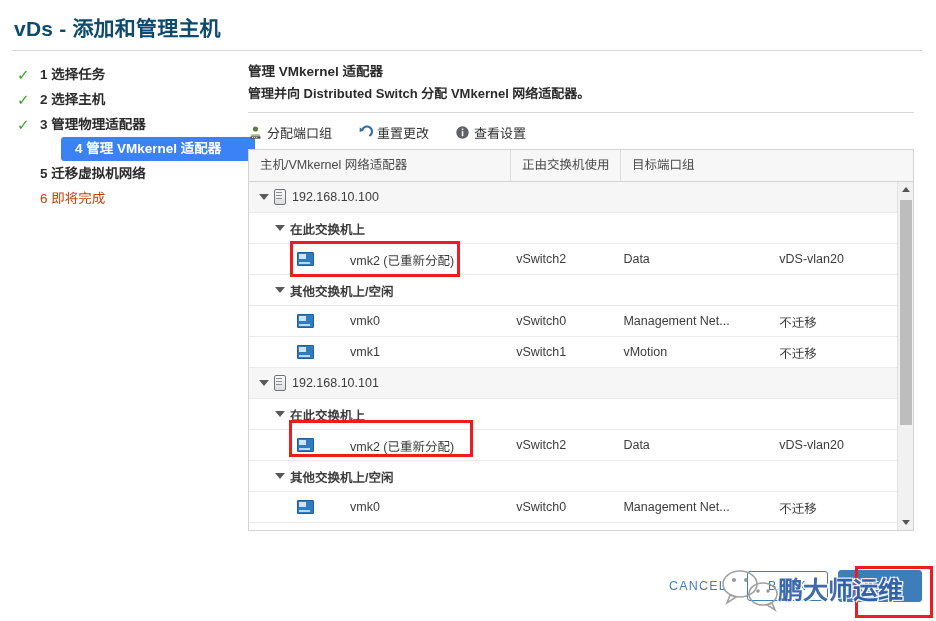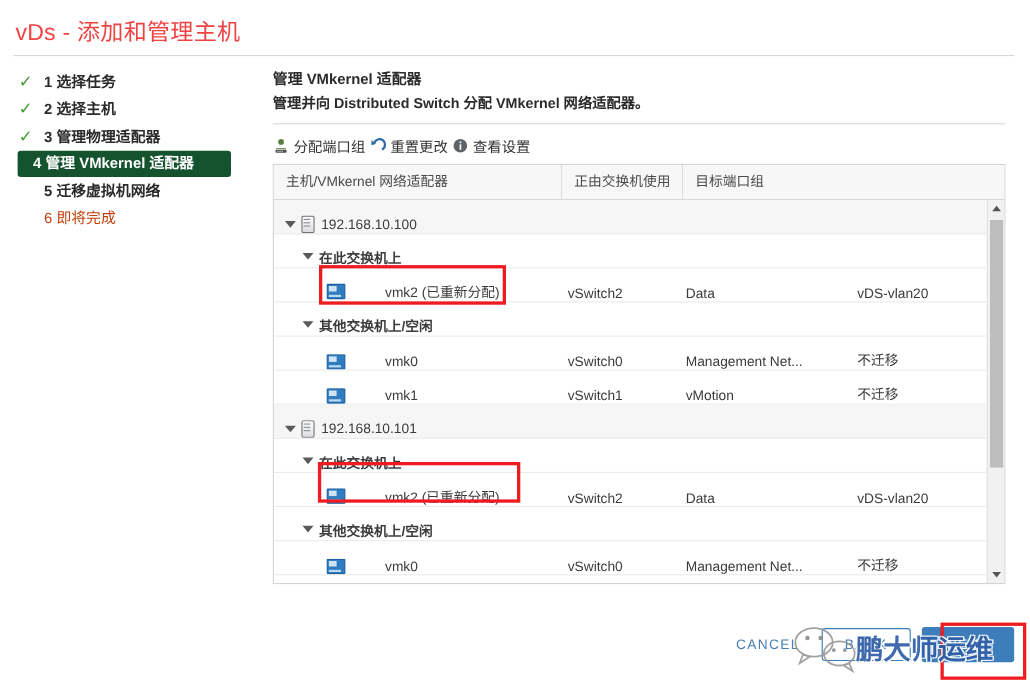--- a/index.html
+++ b/index.html
@@ -17,22 +17,22 @@
     color: #333333;
     -webkit-font-smoothing: antialiased;
   }
 
   
   .wiz-title {
     position: absolute;
     left: 14px;
     top: 12px;
     font-size: 21px;
-    font-weight: 400;
-    color: #ef4444;
+    font-weight: 700;
+    color: #0c4a6e;
     letter-spacing: 0.2px;
     white-space: nowrap;
   }
   .title-rule {
     position: absolute;
     left: 12px;
     top: 50px;
     width: 910px;
     height: 1px;
     background: #d8d8d8;
@@ -60,27 +60,28 @@
     left: 1px;
     top: 0;
     width: 16px;
     height: 25px;
     line-height: 25px;
     color: #3a9e2b;
     font-size: 15px;
     font-weight: bold;
   }
   .step.current {
-    background: #14532d;
+    background: #3b82f6;
     color: #ffffff;
     border-radius: 3px;
     padding-left: 14px;
     width: 180px;
     height: 24px;
     line-height: 24px;
+    margin-left: 45px;
   }
   .step.muted {
     color: #c2410c;
     font-weight: normal;
   }
 
   
   .panel {
     position: absolute;
     left: 248px;
@@ -106,21 +107,21 @@
     height: 1px;
     background: #d8d8d8;
   }
 
   
   .toolbar {
     margin-top: 8px;
     height: 22px;
     display: flex;
     align-items: center;
-    gap: 4px;
+    gap: 26px;
   }
   .tb-item {
     display: flex;
     align-items: center;
     gap: 4px;
     font-size: 13px;
     color: #333333;
     cursor: pointer;
     white-space: nowrap;
   }
@@ -171,21 +172,21 @@
     top: 32px;
     right: 16px;
     bottom: 0;
     overflow: hidden;
   }
   .row {
     display: flex;
     height: 31px;
     border-bottom: 1px solid #eaeaea;
     box-sizing: border-box;
-    align-items: flex-end;
+    align-items: center;
   }
   .row.host { background: #f6f6f6; }
   .cell {
     font-size: 12.5px;
     color: #3c3c3c;
     padding-left: 11px;
     box-sizing: border-box;
     white-space: nowrap;
     overflow: hidden;
     display: flex;

